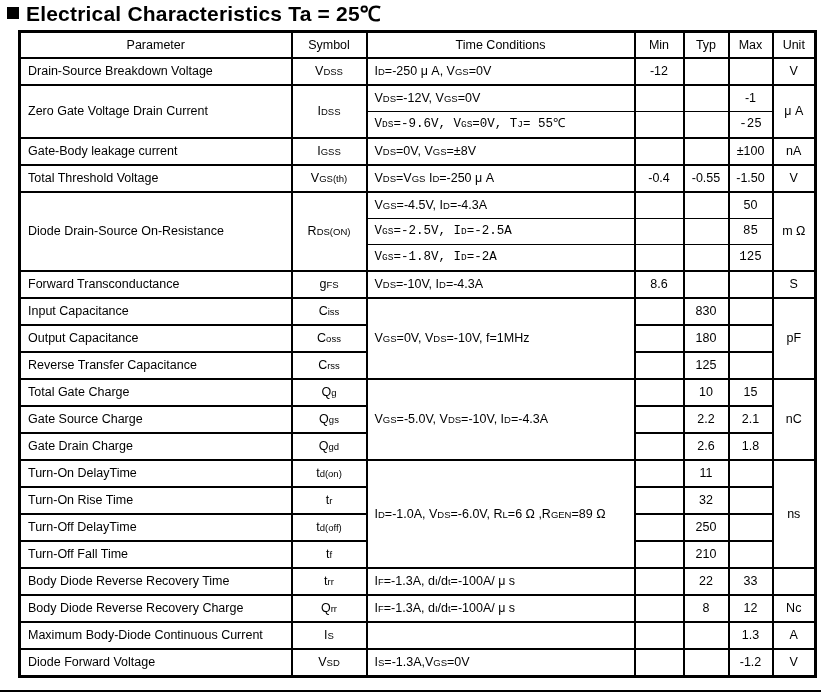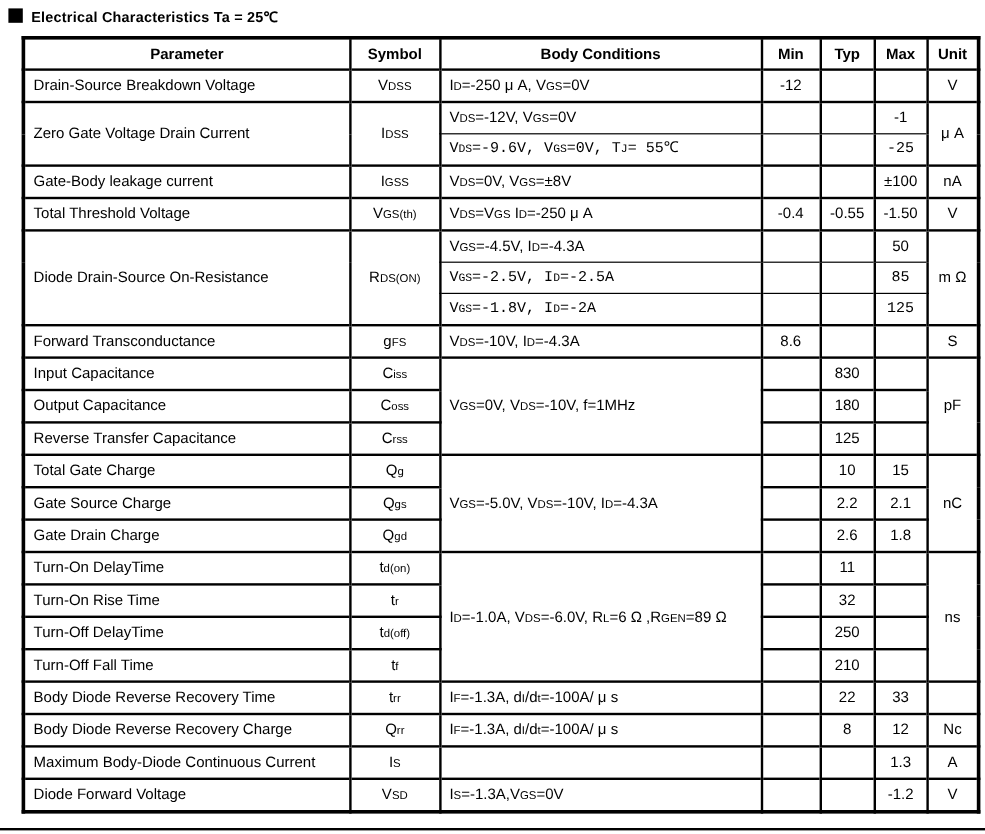--- a/index.html
+++ b/index.html
@@ -6,39 +6,39 @@
   body{
     width:821px;height:695px;position:relative;background:#ffffff;
     font-family:"Liberation Sans",sans-serif;color:#000;
     -webkit-font-smoothing:antialiased;
   }
   .page{position:absolute;inset:0;background:#fff;overflow:hidden;}
 
   .title-row{
     position:absolute;left:7px;top:3px;height:20px;
     display:flex;align-items:center;gap:7px;
-    font-size:12px;font-weight:bold;letter-spacing:0.2px;
+    font-size:21px;font-weight:bold;letter-spacing:0.2px;
   }
   .marker{
     display:inline-block;width:12px;height:12px;background:#000;
     flex:0 0 auto;
   }
 
   .tablewrap{position:absolute;left:18px;top:30px;}
   table{
     border-collapse:collapse;table-layout:fixed;width:796px;
     border:3px solid #000;
   }
   th,td{
     font-size:12.5px;line-height:1.15;overflow:hidden;white-space:nowrap;
     border-left:2px solid #000;border-right:2px solid #000;
     border-top:2px solid #000;border-bottom:0;
     vertical-align:middle;padding:0 2px;
   }
-  th{height:24px;font-weight:bold;}
+  th{height:24px;font-weight:normal;}
   td{height:25px;}
   td.al{text-align:left;padding-left:7px;padding-right:4px;}
   td.ac{text-align:center;}
   tr.cont td{border-top-width:1px;font-family:Liberation Mono, monospace;}
   .sb{font-size:9.5px;}
 
   .bottom-rule{
     position:absolute;left:0;top:690px;width:821px;height:2px;background:#000;
   }
 </style>
@@ -60,21 +60,21 @@
           <col style="width:268px">
         <col style="width:49px">
           <col style="width:45px">
           <col style="width:44px">
           <col style="width:43px">
       </colgroup>
       <thead>
           <tr>
             <th>Parameter</th>
             <th>Symbol</th>
-            <th>Body Conditions</th>
+            <th>Time Conditions</th>
             <th>Min</th>
             <th>Typ</th>
             <th>Max</th>
             <th>Unit</th>
           </tr>
         </thead>
       <tbody>
           <tr class="grp">
             <td class="al">Drain-Source Breakdown Voltage</td>
             <td class="ac">V<span class="sb">DSS</span></td>

